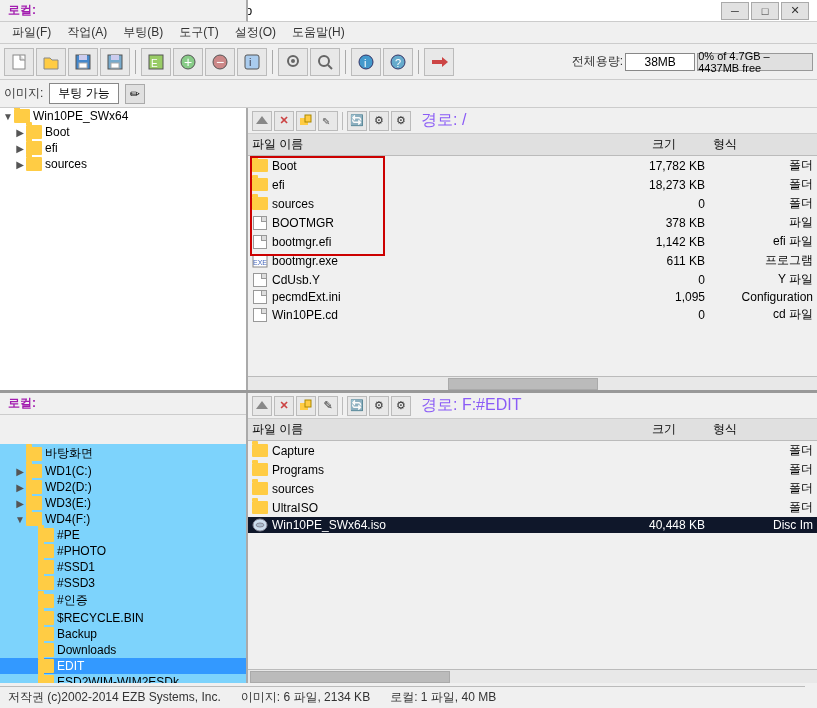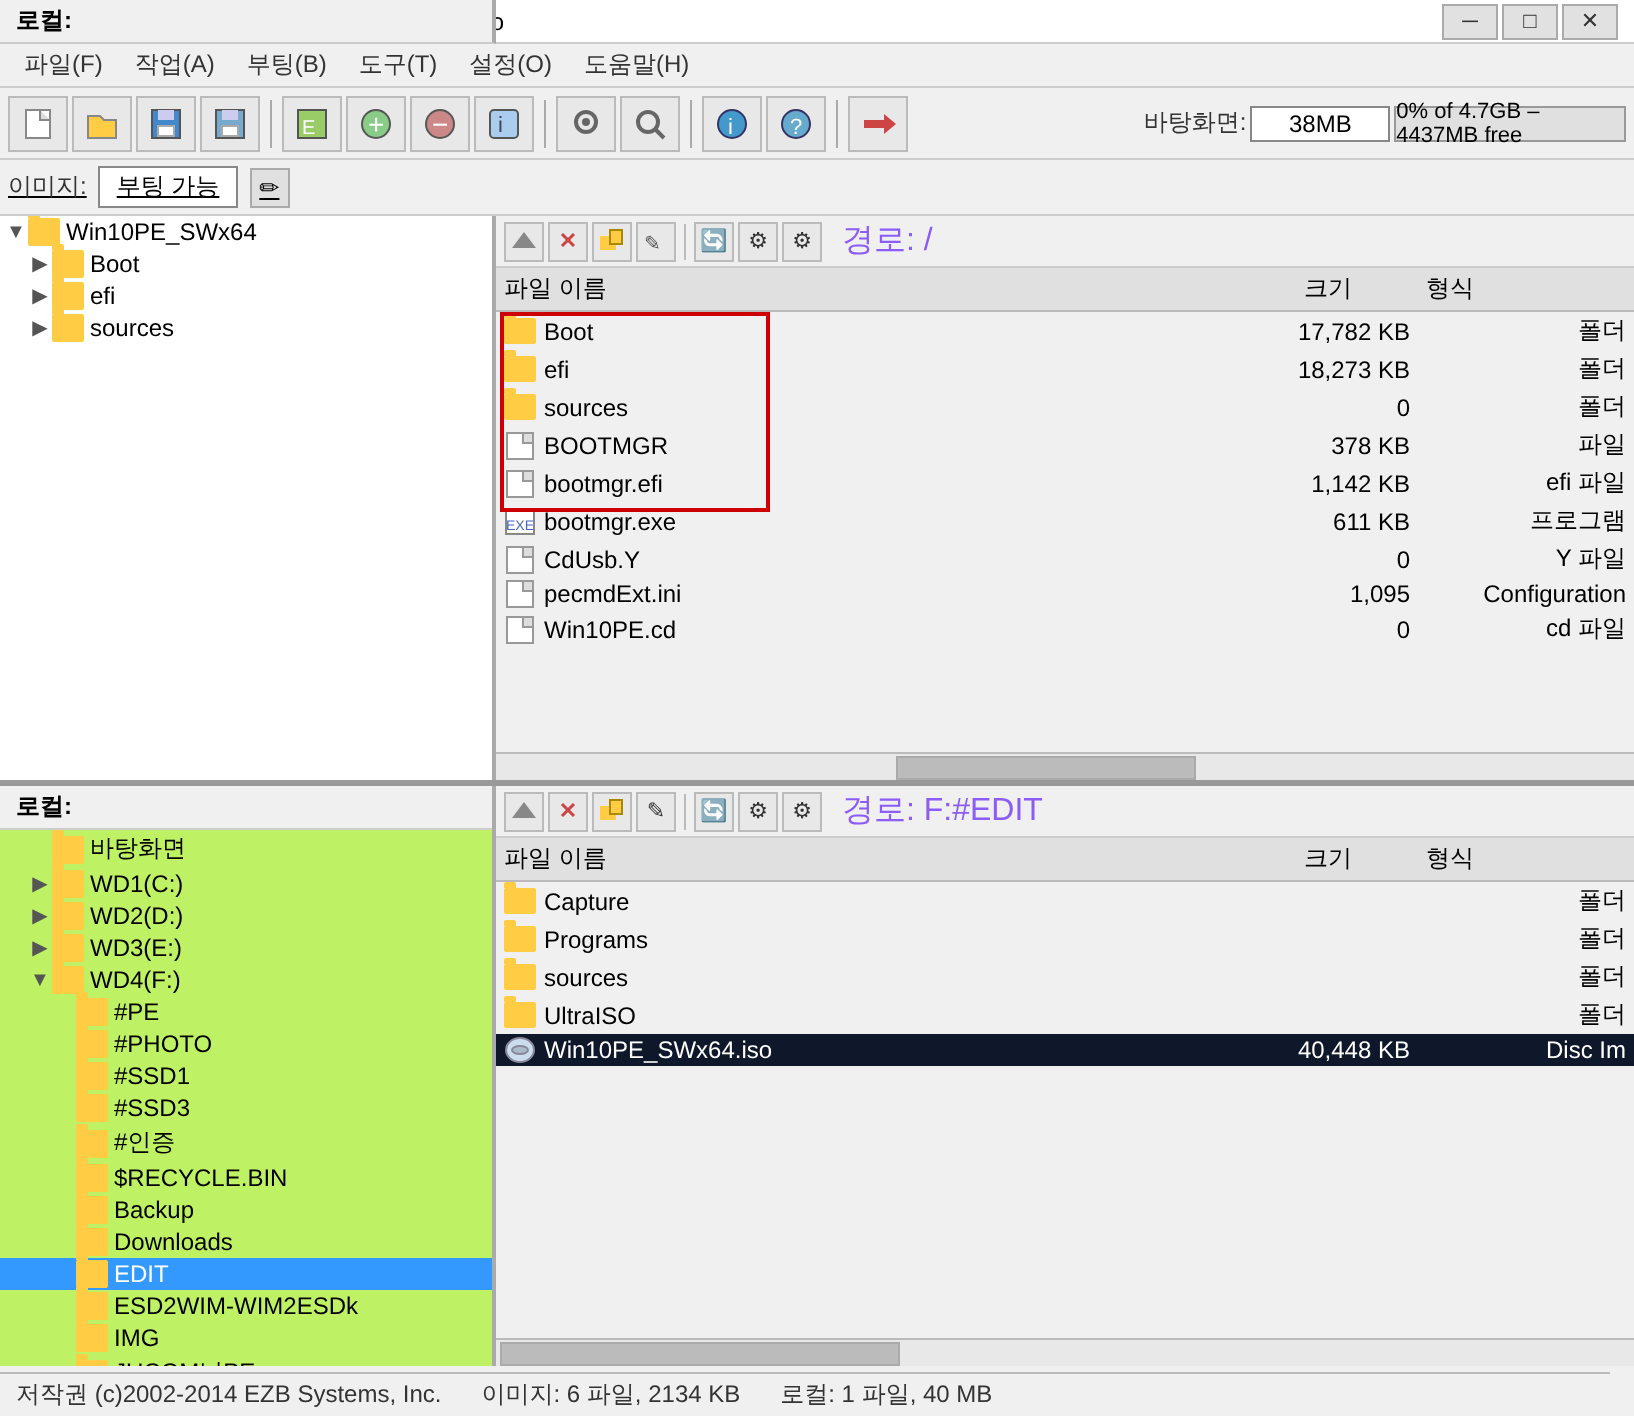--- a/index.html
+++ b/index.html
@@ -99,21 +99,20 @@
 
     
     .image-section {
       background: #f0f0f0;
       height: 28px;
       display: flex;
       align-items: center;
       padding: 0 4px;
       border-bottom: 1px solid #ccc;
       gap: 6px;
-      text-decoration: underline;
     }
     .image-label {
       font-size: 12px;
       color: #333;
     }
     .bootable-badge {
       background: #fff;
       border: 1px solid #888;
       padding: 1px 8px;
       font-size: 12px;
@@ -382,21 +381,21 @@
     
     .app-wrapper {
       position: relative;
       width: 817px;
       height: 708px;
       overflow: hidden;
     }
     .local-label {
       font-size: 12px;
       font-weight: bold;
-      color: #000000;
+      color: #a21caf;
     }
 
     
     .sm-tool-btn {
       width: 20px;
       height: 20px;
       background: #e8e8e8;
       border: 1px solid #bbb;
       display: inline-flex;
       align-items: center;
@@ -512,21 +511,21 @@
     </div>
     <div class="toolbar-sep"></div>
     <div class="tool-btn">
       <svg width="18" height="18" viewBox="0 0 18 18">
           <rect x="2" y="7" width="10" height="4" fill="#cc4444"></rect>
           <polygon points="12,4 18,9 12,14" fill="#cc4444"></polygon>
         </svg>
     </div>
     <div style="flex:1"></div>
 
-    <span class="total-label">바탕화면:</span>
+    <span class="total-label">전체용량:</span>
     <div class="total-value">38MB</div>
     <div class="progress-container">
       <div class="progress-bar" style="width:0%"></div>
       <div class="progress-text">0% of 4.7GB – 4437MB free</div>
     </div>
   </div>
 
   <div class="image-section">
     <span class="image-label">이미지:</span>
     <div class="bootable-badge">부팅 가능</div>
@@ -686,21 +685,21 @@
     <div class="lower-split">
 
       <div style="position:absolute; left:0; width:248px; display:flex; align-items:center; padding:2px 8px; height:22px; background:#f0f0f0; border-bottom:1px solid #ccc; border-right:2px solid #aaa; top:0; z-index:1;">
         <span class="local-label">로컬:</span>
       </div>
 
       <div style="display:flex; flex-direction:column; width:248px; border-right:2px solid #aaa;">
         <div style="height:22px; background:#f0f0f0; border-bottom:1px solid #ccc; display:flex; align-items:center; padding:0 8px;">
           <span class="local-label">로컬:</span>
         </div>
-        <div class="scroll-container" style="flex:1; overflow-y:auto; overflow-x:hidden; background:#bef264;">
+        <div class="scroll-container" style="flex:1; overflow-y:auto; overflow-x:hidden; background:#7dd3fc;margin-top:29px;">
 
           <div class="tree-item">
             <span style="width:12px"></span>
             <span class="tree-toggle"> </span>
             <span class="tree-folder-icon"></span>
             <span>바탕화면</span>
           </div>
           <div class="tree-item">
             <span style="width:12px"></span>
             <span class="tree-toggle">▶</span>

